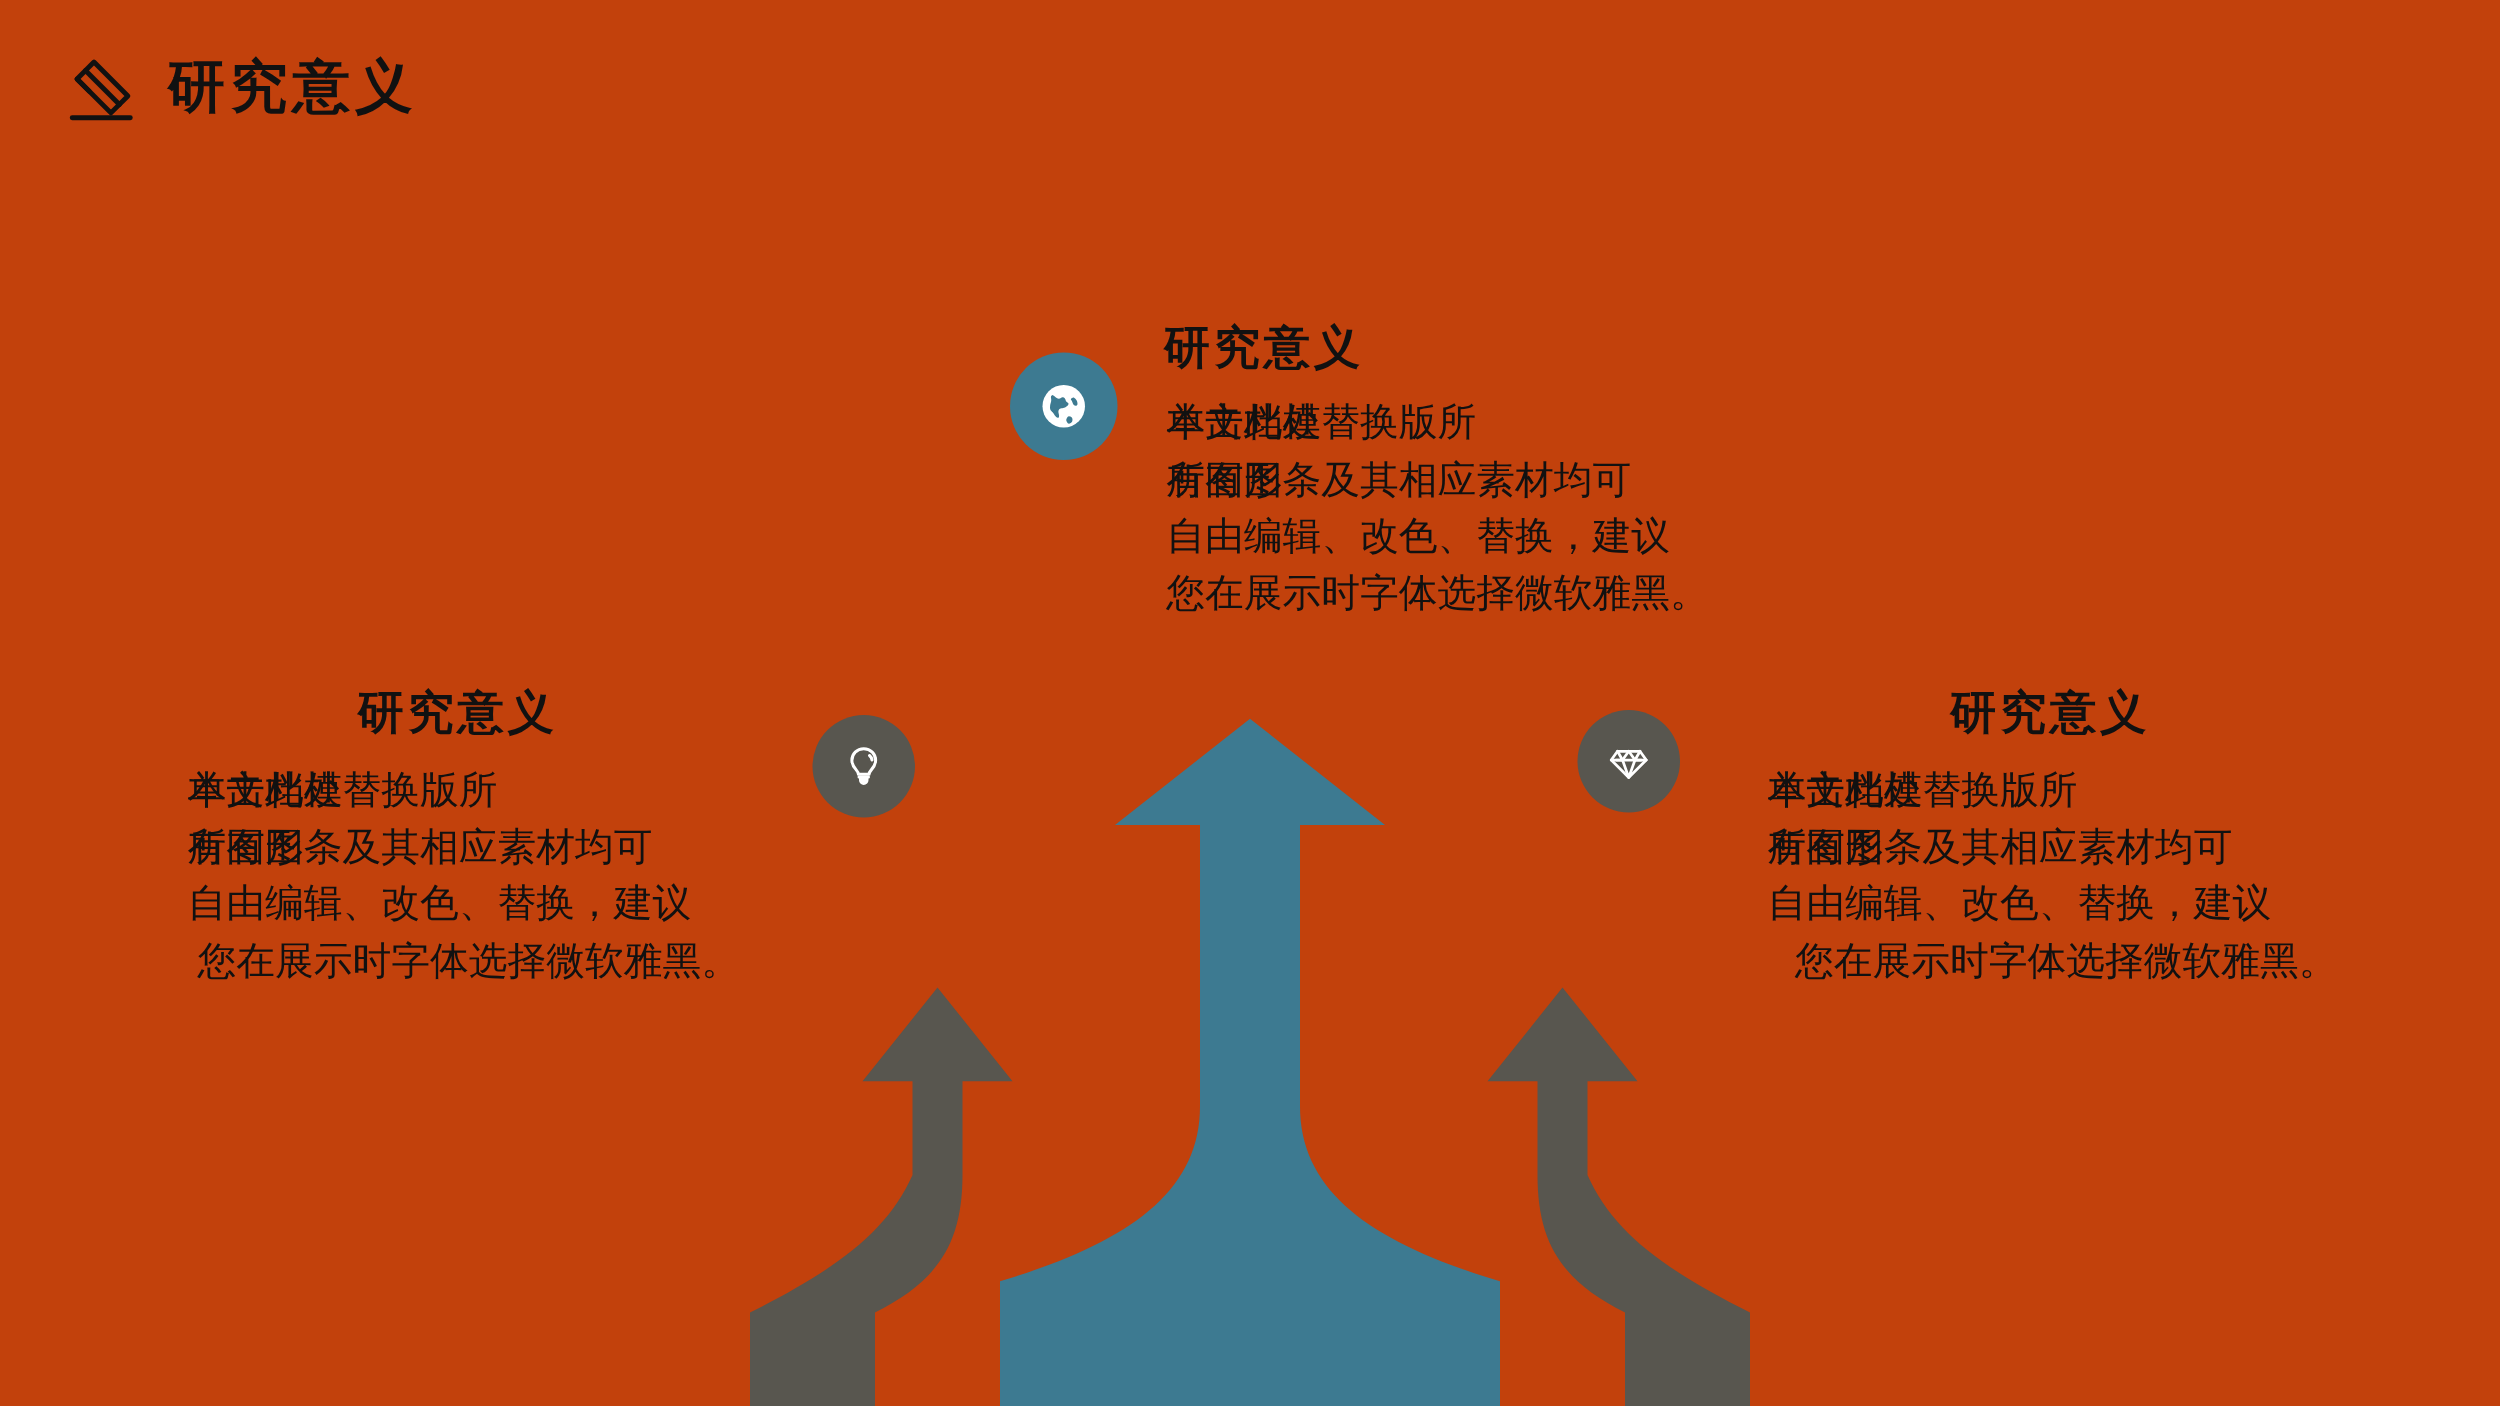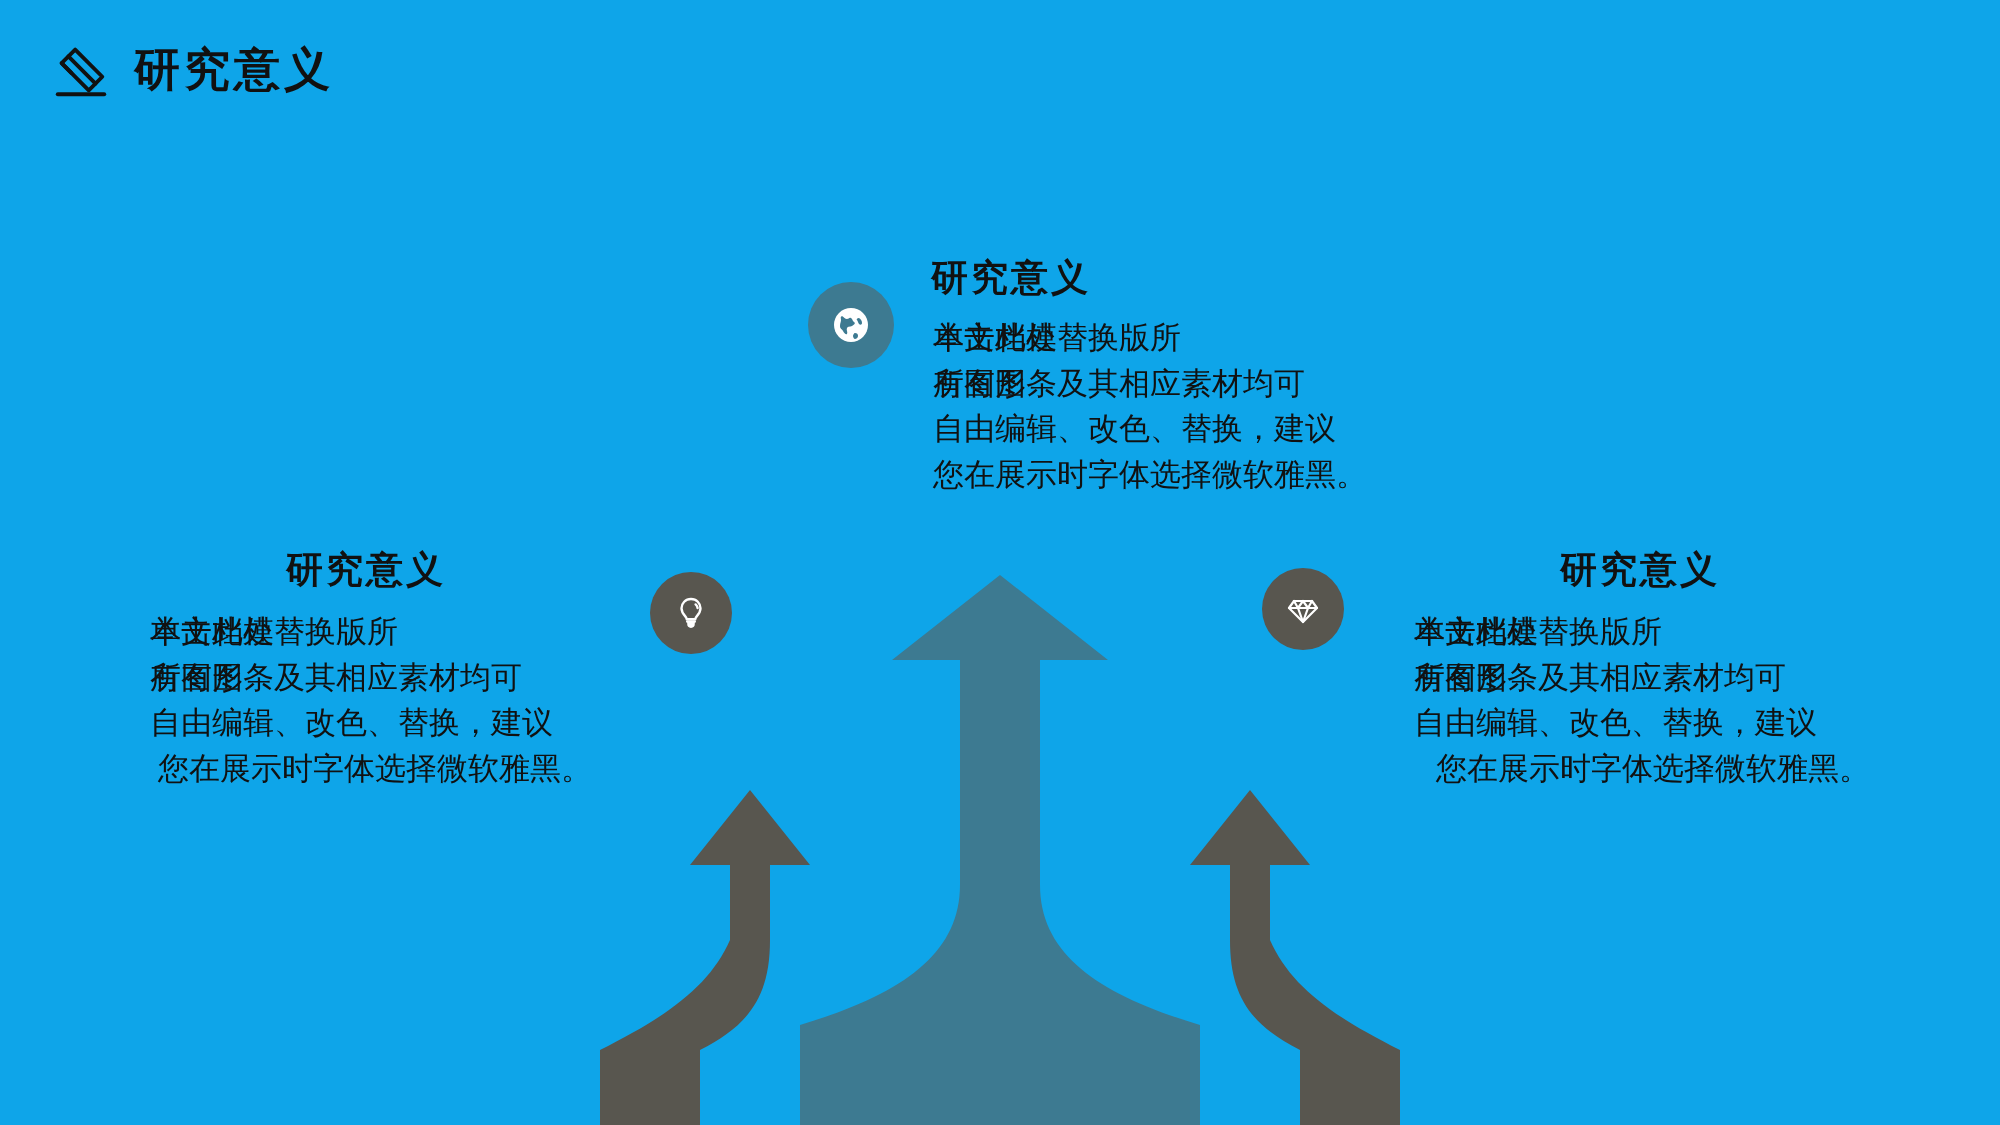--- a/index.html
+++ b/index.html
@@ -11,21 +11,21 @@
     width: 2000px;
     height: 1125px;
     background: #e6eae4;
     font-family: "Liberation Sans", "DejaVu Sans", sans-serif;
     overflow: hidden;
     position: relative;
   }
   .slide {
     position: absolute;
     inset: 0;
-    background: #0ea5e9;
+    background: #c2410c;
     overflow: hidden;
   }
 
   
   .slide-header {
     position: absolute;
     left: 50px;
     top: 38px;
     display: flex;
     align-items: center;

